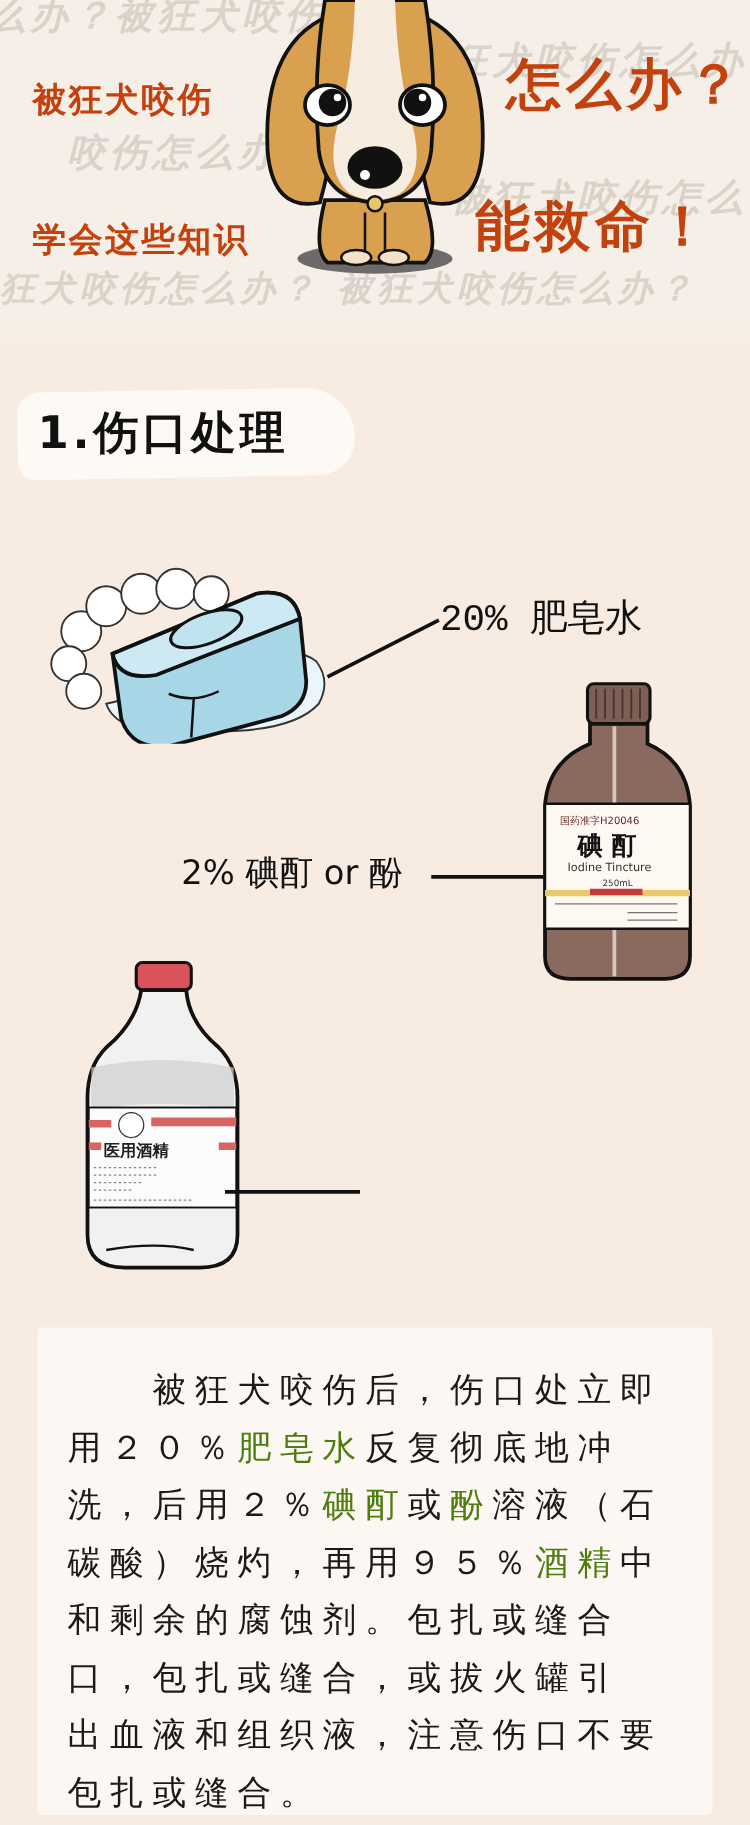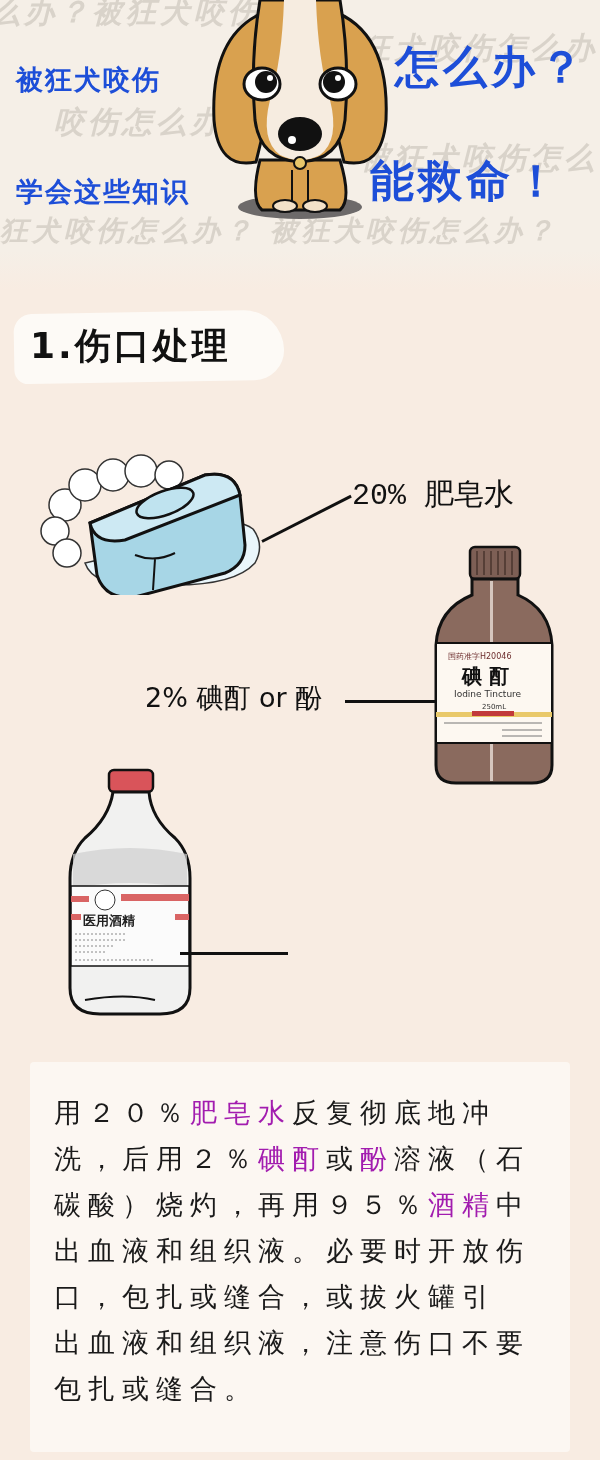--- a/index.html
+++ b/index.html
@@ -19,22 +19,23 @@
   }
   .header::after {
     content: ""; position: absolute; left: 0; right: 0; bottom: 0; height: 40px;
     background: linear-gradient(#f5efe7, #f8ece2);
   }
   .ghost {
     position: absolute; font-weight: bold; color: #d9d3ca;
     letter-spacing: 4px; white-space: nowrap; font-style: italic;
   }
   .headline {
-    position: absolute; font-weight: bold; color: #1d4ed8; white-space: nowrap;
+    position: absolute; font-weight: bold; color: #c2410c; white-space: nowrap;
     letter-spacing: 2px;
+    margin-left: 10px;
   }
   .h-small { font-size: 27px; }
   .h-big { font-size: 44px; letter-spacing: 4px; }
 
   .dog { position: absolute; left: 200px; top: 0; width: 200px; height: 240px; }
 
   
   .section-title-wrap {
     position: absolute; left: 14px; top: 312px; width: 270px; height: 70px;
     background: #fdfaf6; border-radius: 18px 40px 30px 14px;
@@ -57,21 +58,21 @@
   .info-box {
     position: absolute; left: 30px; top: 1062px; width: 540px; height: 390px;
     background: #fcf7f2; border-radius: 4px;
   }
   .info-text {
     position: absolute; left: 54px; top: 1090px; width: 500px;
     font-size: 27px; line-height: 46px; letter-spacing: 7px; color: #1a1a1a;
     font-family: "DejaVu Sans", sans-serif;
   }
   .info-text .line { display: block; white-space: nowrap; }
-  .hl { color: #a21caf; text-align: center; }
+  .hl { color: #4d7c0f; text-align: center; }
 </style>
 </head>
 <body>
 
 <div class="page">
 
   <div class="header">
     <div class="ghost" style="left:-10px;top:-8px;font-size:30px;">么办？被狂犬咬伤</div>
     <div class="ghost" style="left:360px;top:28px;font-size:30px;">狂犬咬伤怎么办</div>
     <div class="ghost" style="left:6px;top:102px;font-size:30px;margin-left:48px;">咬伤怎么办？</div>
@@ -182,22 +183,23 @@
       <line x1="10" y1="178" x2="50" y2="178"></line>
         <line x1="10" y1="184" x2="40" y2="184"></line>
       <line x1="10" y1="192" x2="90" y2="192"></line>
     </g>
     <path d="M20 232 Q60 225 90 232" stroke="#111" stroke-width="2" fill="none"></path>
   </svg>
   <div class="leader" style="left:180px;top:952px;width:108px;"></div>
 
   <div class="info-box"></div>
   <div class="info-text" id="info-text">
+      <span class="line"><span>　　被狂犬咬伤后，伤口处立即</span></span>
       <span class="line"><span>用２０％</span><span class="hl">肥皂水</span><span>反复彻底地冲</span></span>
       <span class="line"><span>洗，后用２％</span><span class="hl">碘酊</span><span>或</span><span class="hl">酚</span><span>溶液（石</span></span>
       <span class="line"><span>碳酸）烧灼，再用９５％</span><span class="hl">酒精</span><span>中</span></span>
-      <span class="line"><span>出血液和组织液。必要时开放伤</span></span>
+      <span class="line"><span>和剩余的腐蚀剂。包扎或缝合</span></span>
       <span class="line"><span>口，包扎或缝合，或拔火罐引</span></span>
       <span class="line"><span>出血液和组织液，注意伤口不要</span></span>
       <span class="line"><span>包扎或缝合。</span></span>
     </div>
 
 </div>
 
 </body></html>

